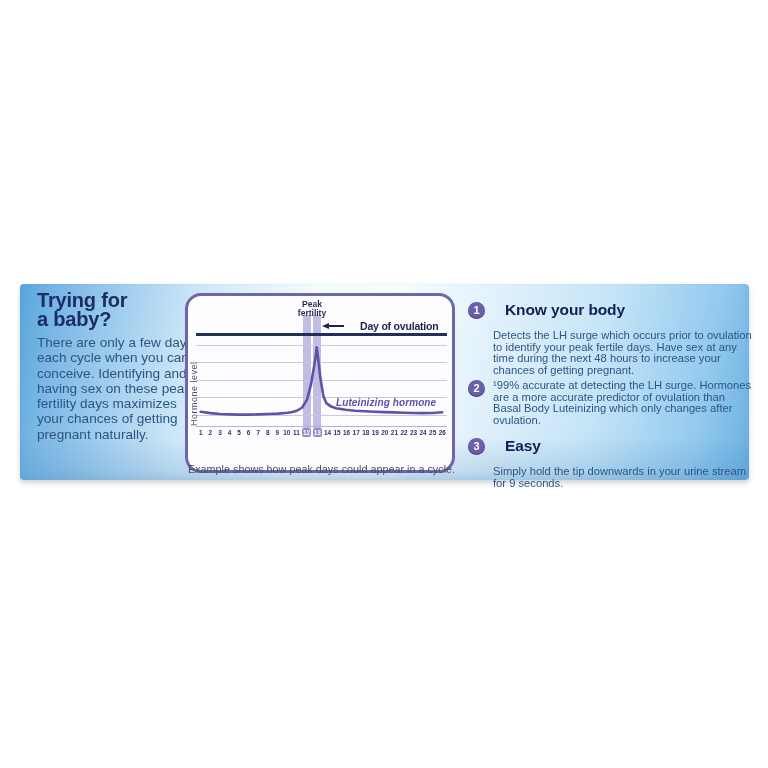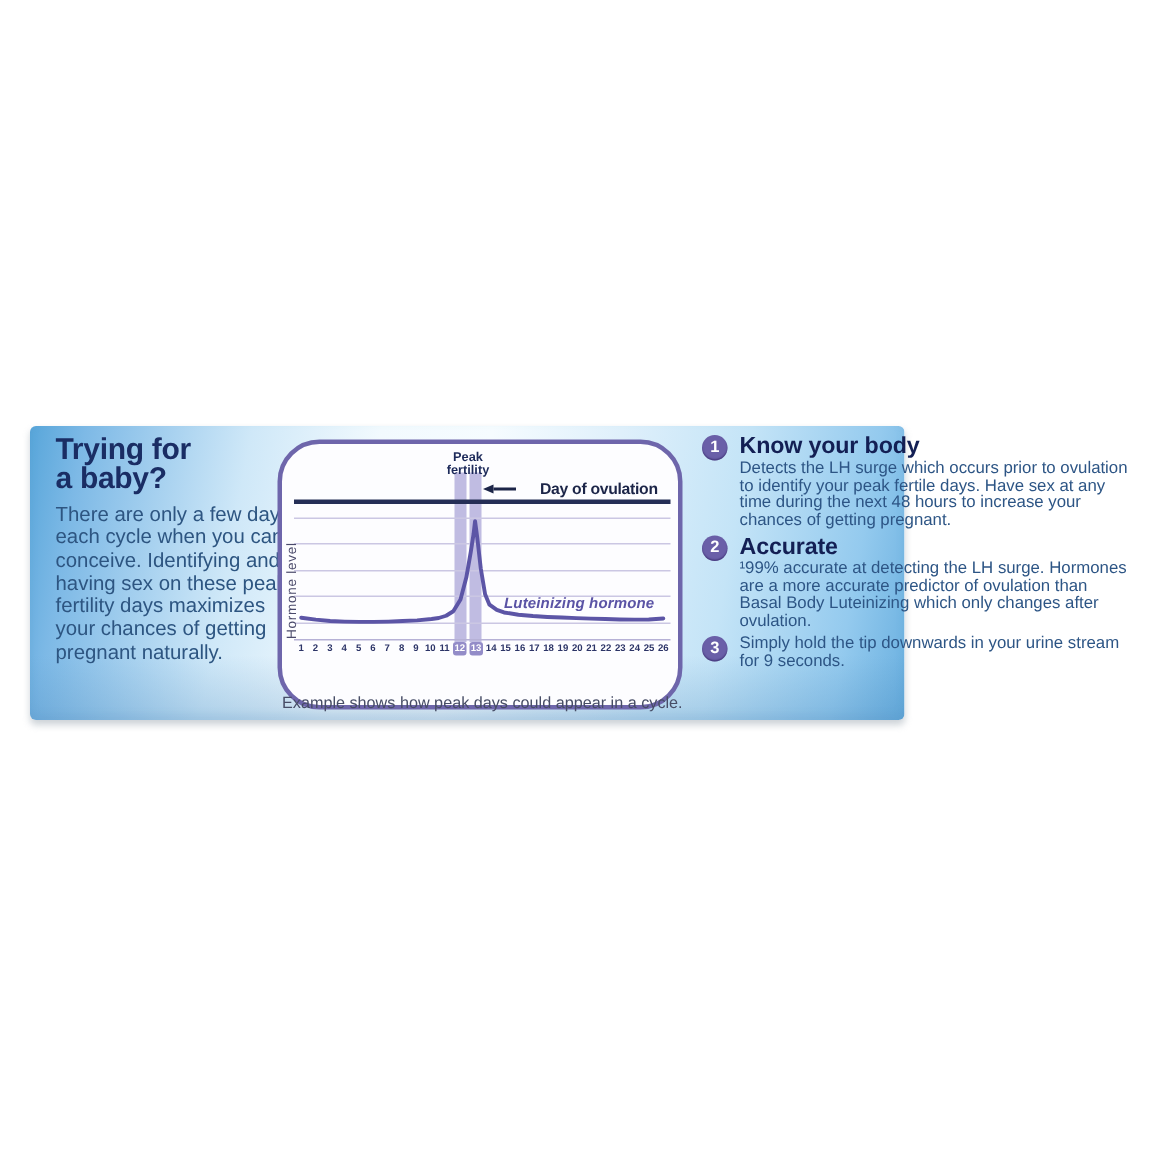--- a/index.html
+++ b/index.html
@@ -2,41 +2,41 @@
 <html><head>
 <meta charset="utf-8">
 <style>
   html,body{margin:0;padding:0;}
   body{
     width:768px;height:768px;background:#ffffff;position:relative;
     font-family:"Liberation Sans", sans-serif;
     -webkit-font-smoothing:antialiased;
   }
   .panel{
-    position:absolute;left:20px;top:284px;width:583px;height:196px;
+    position:absolute;left:20px;top:284px;width:729px;height:196px;
     border-radius:4px;
     background:
       linear-gradient(to bottom, rgba(255,255,255,0) 78%, rgba(60,125,180,0.22) 98%),
       linear-gradient(100deg,#58a6da 0%,#7db9e6 6%,#cfe8f8 24%,#f2fafe 38%,#f6fcff 50%,#dff0fb 64%,#c4e4f7 78%,#94caee 92%,#6ab0e0 100%);
     box-shadow:0 3px 5px rgba(145,158,168,0.45), inset 0 -3px 6px rgba(80,140,190,0.18);
   }
 
   
   .left-col{position:absolute;left:17px;top:7px;width:158px;}
   .left-col h1{
     margin:0;font-size:20px;line-height:19px;font-weight:bold;color:#1a2d64;letter-spacing:-0.2px;
   }
   .left-col p{
     margin:6px 0 0;font-size:13.6px;line-height:15.3px;color:#2d5581;
   }
 
   
   .chart-card{
     position:absolute;left:165px;top:9px;width:270px;height:180px;box-sizing:border-box;
-    background:#fdfdff;border:3px solid #6e66ab;border-radius:28px;
+    background:#fdfdff;border:3px solid #6e66ab;border-radius:16px;
   }
   .peak-label{
     position:absolute;left:62px;top:4px;width:124px;text-align:center;
     font-size:8.5px;line-height:8.8px;font-weight:bold;color:#1d2a5a;
   }
   .band{position:absolute;top:19px;height:113px;background:#c0bce2;}
   .thick-line{position:absolute;left:8px;top:37px;width:251px;height:2.6px;background:#252e56;}
   .gridline{position:absolute;left:8px;width:251px;height:1px;background:#cbc7e3;}
   .g1{top:49px}.g2{top:66px}.g3{top:84px}.g4{top:101px}.g5{top:119px}
   .baseline-axis{position:absolute;left:8px;top:130px;width:251px;height:1px;background:#b6b1d6;}
@@ -66,21 +66,21 @@
   .chart-caption{position:absolute;left:0;top:167px;width:100%;text-align:center;font-size:10.8px;color:#474d66;white-space:nowrap;}
 
   
   .right-col{position:absolute;left:448px;top:6px;width:282px;}
   .info-item{position:relative;padding-left:25px;margin-bottom:3px;}
   .num-badge{
     position:absolute;left:0;top:0;width:17px;height:17px;border-radius:50%;
     background:#6a5fa8;color:#fff;font-size:11px;font-weight:bold;text-align:center;line-height:17px;
     box-shadow:inset 0 -1px 1px rgba(40,25,90,0.5);
   }
-  .info-item h3{margin:0;font-size:15.5px;line-height:16px;font-weight:bold;color:#131f54;letter-spacing:-0.1px;}
+  .info-item h3{margin:12px;font-size:15.5px;line-height:16px;font-weight:bold;color:#131f54;letter-spacing:-0.1px;}
   .info-item p{margin:1px 0 4px;font-size:11.2px;line-height:11.5px;color:#2d5585;width:262px;}
   .footnote{margin:4px 0 0;padding-left:25px;font-size:11.2px;line-height:12.5px;color:#2d5585;width:215px;}
 </style>
 </head>
 <body>
 
 <div class="panel">
 
   <div class="left-col">
     <h1><span>Trying for</span><br><span>a baby?</span></h1>
@@ -147,24 +147,24 @@
   <div class="right-col">
 
     <div class="info-item">
       <span class="num-badge">1</span>
       <h3>Know your body</h3>
       <p>Detects the LH surge which occurs prior to ovulation to identify your peak fertile days. Have sex at any time during the next 48 hours to increase your chances of getting pregnant.</p>
     </div>
 
     <div class="info-item">
       <span class="num-badge">2</span>
-      <h3>Accurate</h3>
       <p>¹99% accurate at detecting the LH surge. Hormones are a more accurate predictor of ovulation than Basal Body Luteinizing which only changes after ovulation.</p>
     </div>
 
     <div class="info-item">
       <span class="num-badge">3</span>
+      <h3>Easy</h3>
       <p>Simply hold the tip downwards in your urine stream for 9 seconds.</p>
     </div>
 
   </div>
 
 </div>
 
 </body></html>

